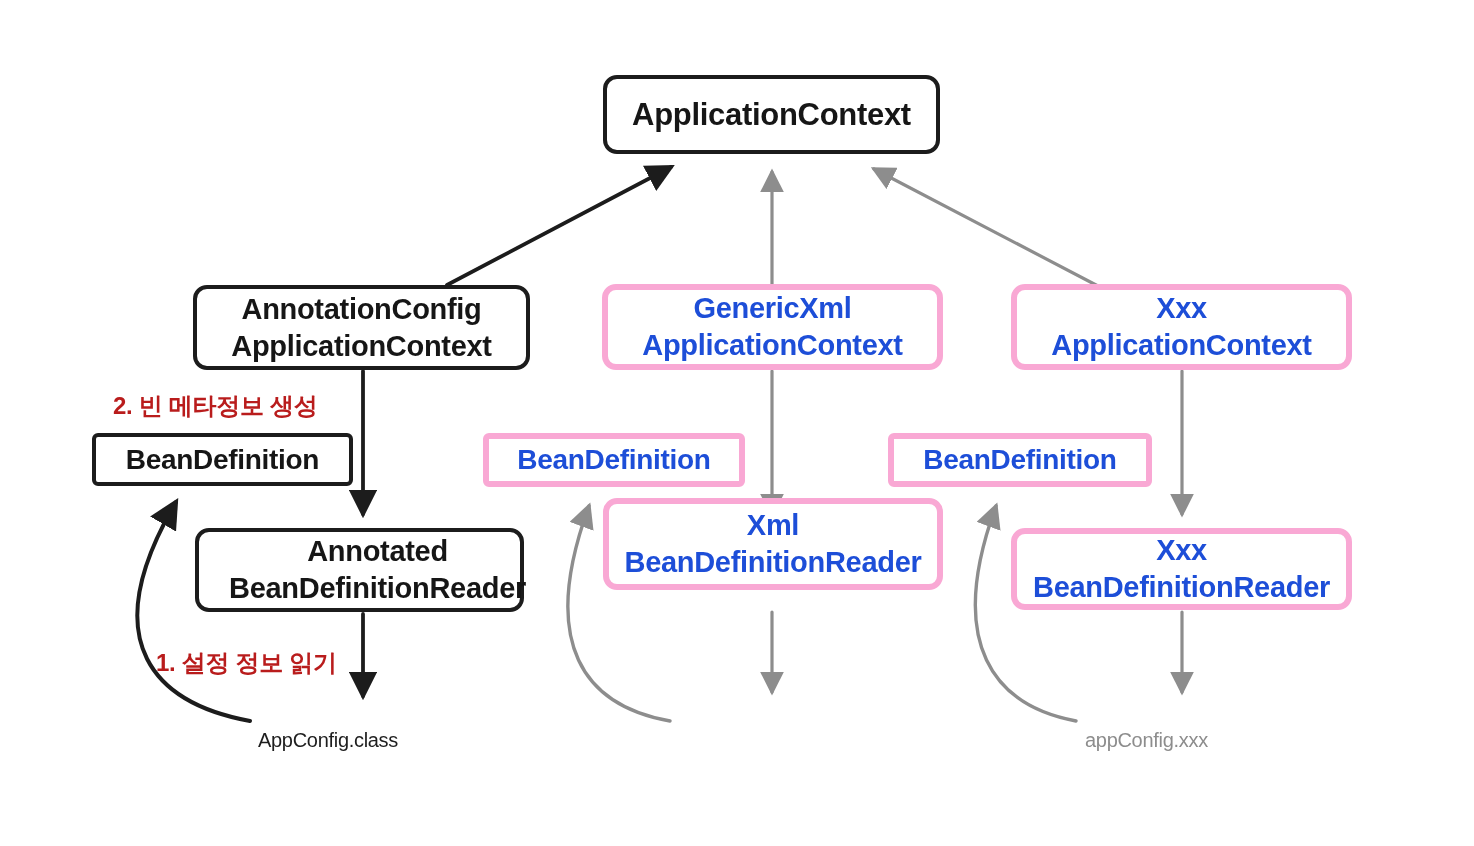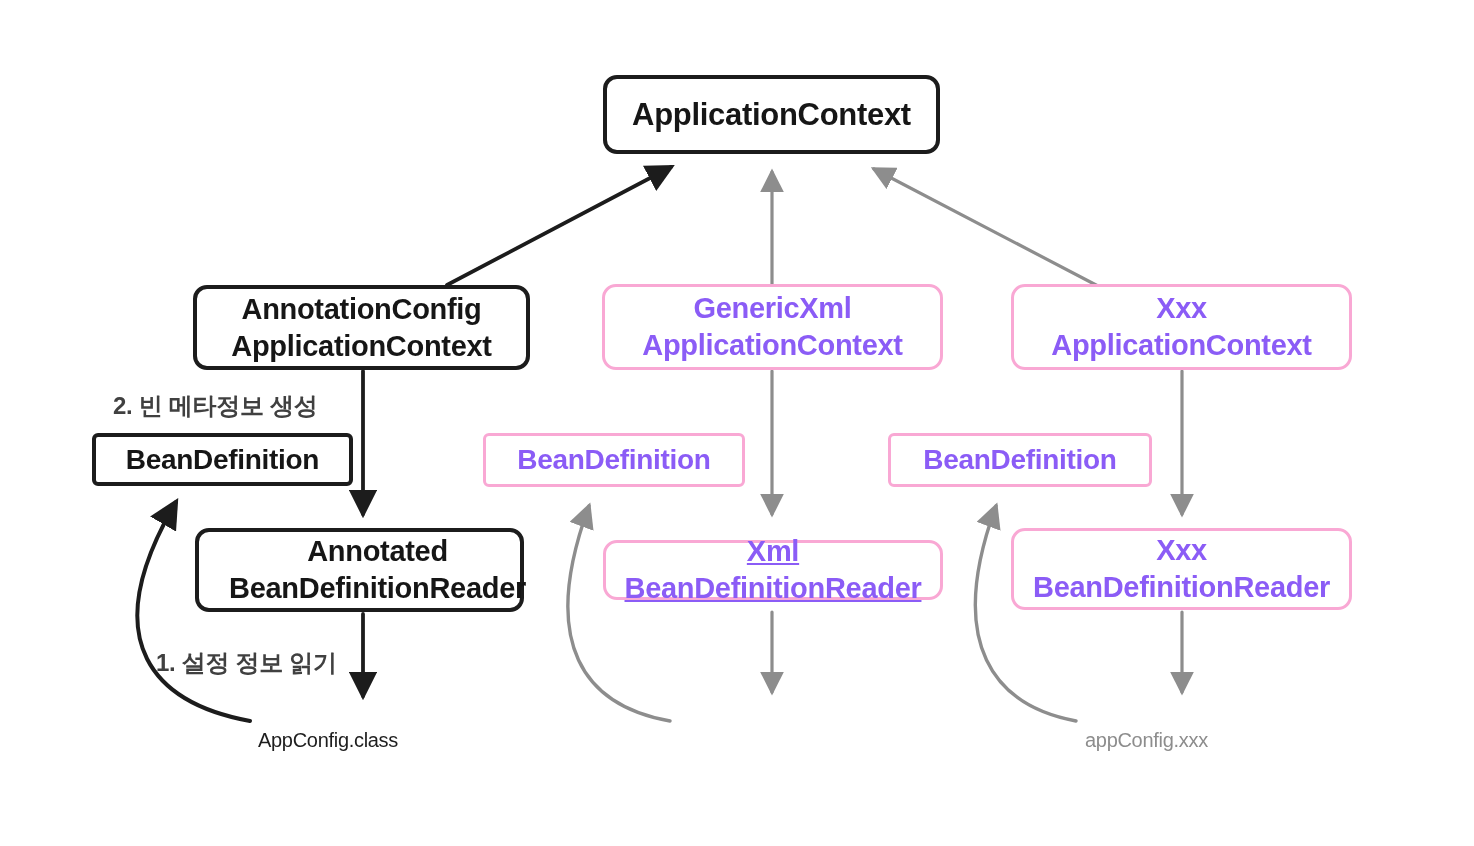--- a/index.html
+++ b/index.html
@@ -8,26 +8,26 @@
     font-family:"Liberation Sans","DejaVu Sans",sans-serif;
   }
   .canvas{position:absolute;inset:0;}
   svg.arrows{position:absolute;left:0;top:0;z-index:1;}
   .node{
     position:absolute;z-index:2;background:#ffffff;box-sizing:border-box;
     display:flex;flex-direction:column;align-items:center;justify-content:center;
     text-align:right;border-radius:14px;letter-spacing:-0.3px;
   }
   .node.black{border:4px solid #1c1c1c;color:#161616;}
-  .node.gray{border:3px solid #f9a8d4;color:#8b5cf6;}
+  .node.gray{border:6px solid #f9a8d4;color:#1d4ed8;}
   .title-node{font-size:31px;font-weight:bold;}
   .two-line{font-size:29px;font-weight:bold;line-height:1.27;}
   .bean-node{font-size:28px;font-weight:bold;border-radius:6px;}
   .step-label{
-    position:absolute;z-index:2;font-size:24px;font-weight:bold;color:#404040;
+    position:absolute;z-index:2;font-size:24px;font-weight:bold;color:#b91c1c;
     white-space:nowrap;letter-spacing:-0.3px;
   }
   .file-label{
     position:absolute;z-index:2;font-size:20px;font-weight:400;white-space:nowrap;
     letter-spacing:-0.3px;
     margin-top:16px;
   }
   .file-label.black{color:#1e1e1e;}
   .file-label.gray{color:#8d8d8d;}
 </style>
@@ -89,21 +89,21 @@
     <span>BeanDefinition</span>
   </div>
   <div class="node gray bean-node" style="left:888px;top:433px;width:264px;height:54px;">
     <span>BeanDefinition</span>
   </div>
 
   <div class="node black two-line" style="left:195px;top:528px;width:329px;height:84px;padding-left:36px;">
     <span>Annotated</span>
     <span>BeanDefinitionReader</span>
   </div>
-  <div class="node gray two-line" style="left:603px;top:540px;width:340px;height:60px;text-decoration:underline;">
+  <div class="node gray two-line" style="left:603px;top:498px;width:340px;height:92px;">
     <span>Xml</span>
     <span>BeanDefinitionReader</span>
   </div>
   <div class="node gray two-line" style="left:1011px;top:528px;width:341px;height:82px;">
     <span>Xxx</span>
     <span>BeanDefinitionReader</span>
   </div>
 
   <div class="step-label" style="left:156px;top:647px;">1. 설정 정보 읽기</div>
 

